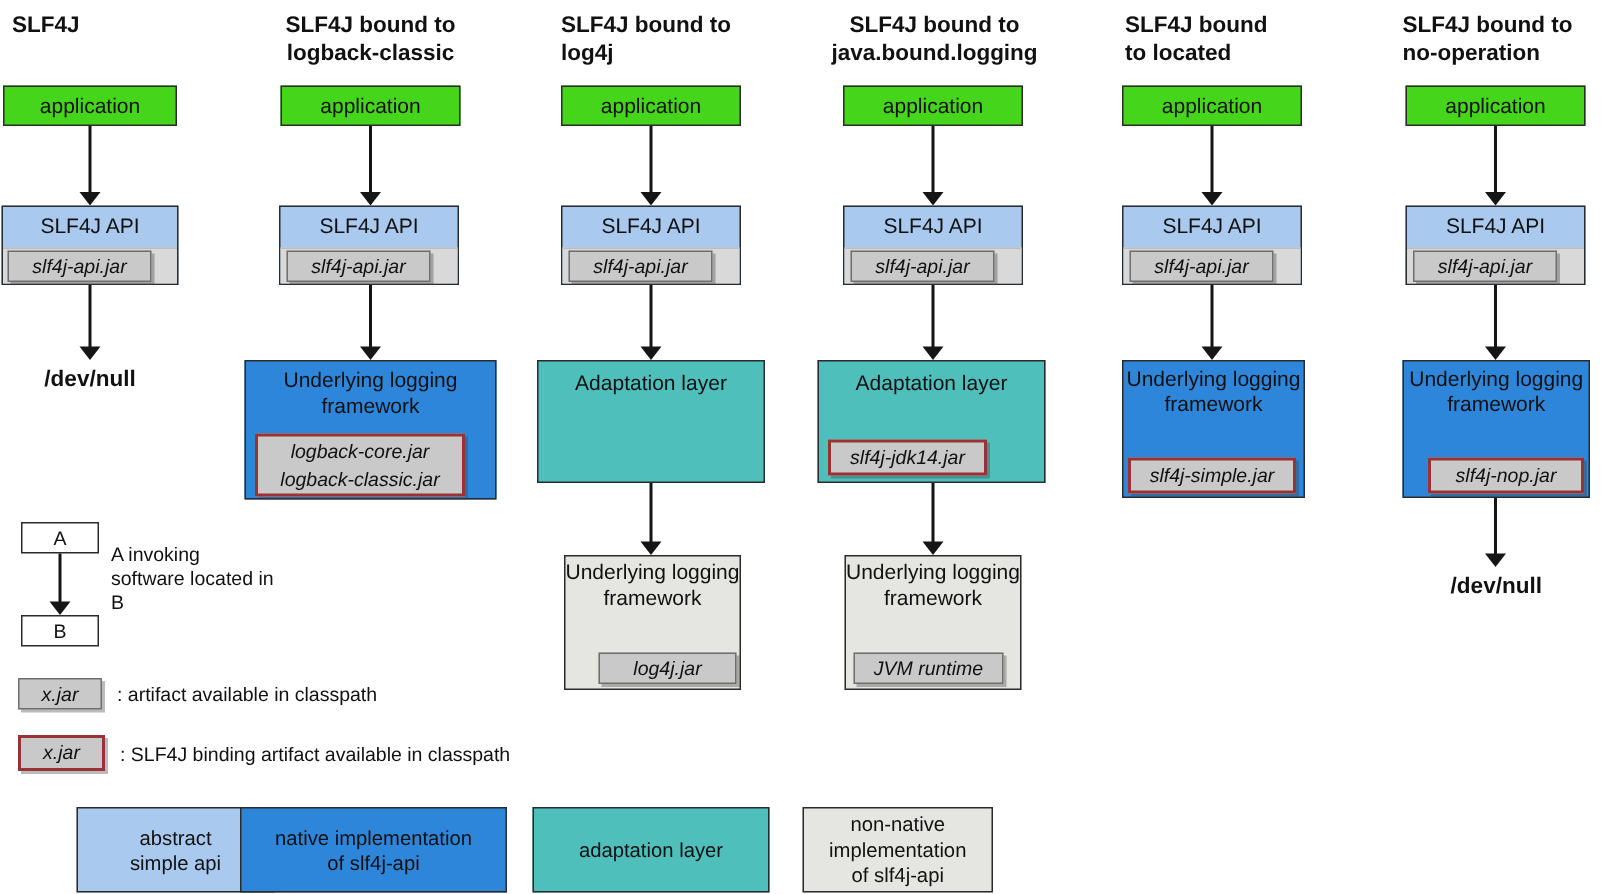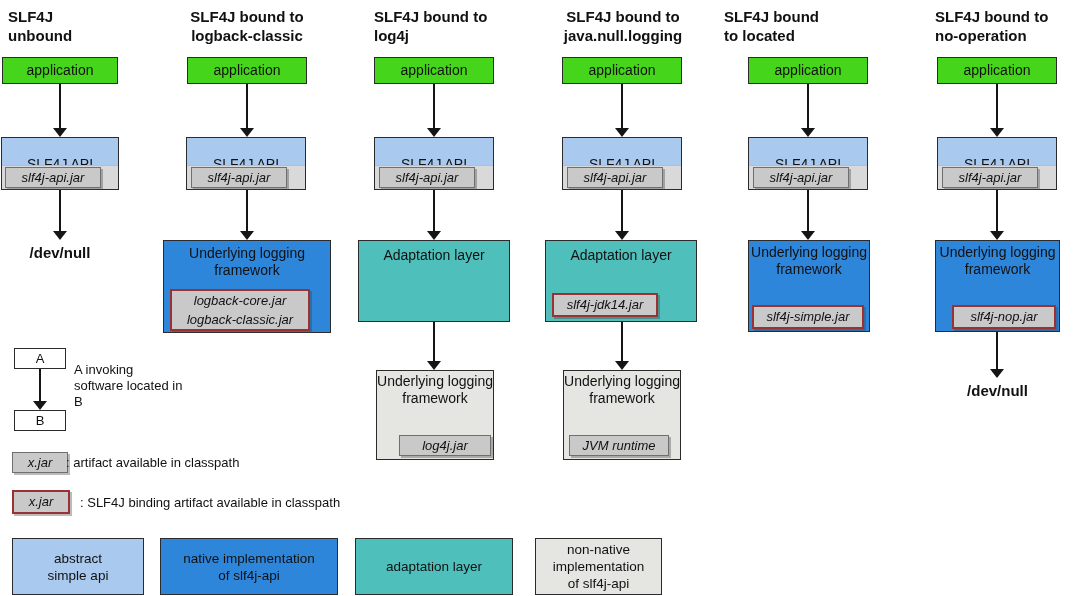--- a/index.html
+++ b/index.html
@@ -7,21 +7,21 @@
   .canvas { position:relative; width:1080px; height:596px; background:#ffffff;
     font-family:"Liberation Sans","DejaVu Sans",sans-serif; color:#111; overflow:hidden; }
 
   .title { position:absolute; font-size:15px; font-weight:bold; line-height:19px; }
   .title.center { text-align:center; }
   .tl { display:block; }
 
   .box { position:absolute; border:1px solid #2b2b2b; text-align:center; }
   .app { background:var(--application-green,#45d51a); font-size:14px; line-height:25px; }
   .api { background:var(--api-blue,#a9c9ef); }
-  .box-label { font-size:14px; line-height:17px; padding-top:18px; }
+  .box-label { font-size:14px; line-height:17px; padding-top:4px; }
   .api-band { position:absolute; left:0; right:0; bottom:0; height:24px;
     background:#d9d9d9; border-top:1px solid #bdbdbd; }
 
   .jar { position:absolute; background:var(--jar-gray,#c9c9c9); border:1px solid #6f6f6f;
     font-style:italic; font-size:13px; line-height:19px; text-align:center;
     box-shadow:2px 2px 0 rgba(60,60,60,0.35); }
   .jar.binding { border:2px solid var(--binding-red,#993333); }
   .jl { display:block; line-height:19px; }
 
   .fw-blue { background:var(--native-blue,#2e86db); }
@@ -34,33 +34,32 @@
     border-left:7px solid transparent; border-right:7px solid transparent;
     border-top:9px solid #151515; }
 
   .sink { position:absolute; font-size:15px; font-weight:bold; text-align:center; }
   .plain { background:#ffffff; font-size:13px; line-height:19px; }
   .note { position:absolute; font-size:13px; line-height:16px; }
 
   .lgbox { position:absolute; border:1px solid #2b2b2b; display:flex; flex-direction:column;
     justify-content:center; align-items:center; text-align:center; }
   .ll { display:block; font-size:13.5px; line-height:17px; }
-  .lg-abstract { background:var(--api-blue,#a9c9ef); }
+  .lg-abstract { background:var(--api-blue,#a9c9ef);margin-left:39px; }
   .lg-native { background:var(--native-blue,#2e86db); }
   .lg-adapt { background:var(--adaptation-teal,#4fbfbc); }
   .lg-nonnative { background:var(--framework-gray,#e5e5e2); }
 </style>
 </head>
 <body>
 
 <div class="canvas">
 
   <div class="title" style="left:8px;top:7px;width:150px">
     <span class="tl">SLF4J</span>
-    <span class="tl">unbound</span>
   </div>
   <div class="box app" style="left:2px;top:57px;width:116px;height:27px">application</div>
   <div class="arrow" style="left:53px;top:84px;height:53px">
     <span class="shaft"></span>
       <span class="head"></span>
   </div>
   <div class="box api" style="left:1px;top:137px;width:118px;height:53px">
     <div class="box-label">SLF4J API</div>
     <div class="api-band"></div>
     <div class="jar" style="left:3px;top:29px;width:96px;height:21px">slf4j-api.jar</div>
@@ -122,21 +121,21 @@
     <span class="shaft"></span>
       <span class="head"></span>
   </div>
   <div class="box fw-gray" style="left:376px;top:370px;width:118px;height:90px">
     <div class="box-label" style="padding-top:2px">Underlying logging framework</div>
     <div class="jar" style="left:22px;top:64px;width:92px;height:21px">log4j.jar</div>
   </div>
 
   <div class="title center" style="left:545px;top:7px;width:156px">
     <span class="tl">SLF4J bound to</span>
-    <span class="tl">java.null.logging</span>
+    <span class="tl">java.bound.logging</span>
   </div>
   <div class="box app" style="left:562px;top:57px;width:120px;height:27px">application</div>
   <div class="arrow" style="left:615px;top:84px;height:53px">
     <span class="shaft"></span>
       <span class="head"></span>
   </div>
   <div class="box api" style="left:562px;top:137px;width:120px;height:53px">
     <div class="box-label">SLF4J API</div>
     <div class="api-band"></div>
     <div class="jar" style="left:4px;top:29px;width:96px;height:21px">slf4j-api.jar</div>
@@ -151,21 +150,21 @@
   </div>
   <div class="arrow" style="left:615px;top:322px;height:48px">
     <span class="shaft"></span>
       <span class="head"></span>
   </div>
   <div class="box fw-gray" style="left:563px;top:370px;width:118px;height:90px">
     <div class="box-label" style="padding-top:2px">Underlying logging framework</div>
     <div class="jar" style="left:5px;top:64px;width:100px;height:21px">JVM runtime</div>
   </div>
 
-  <div class="title" style="left:724px;top:7px;width:130px">
+  <div class="title" style="left:750px;top:7px;width:130px">
     <span class="tl">SLF4J bound</span>
     <span class="tl">to located</span>
   </div>
   <div class="box app" style="left:748px;top:57px;width:120px;height:27px">application</div>
   <div class="arrow" style="left:801px;top:84px;height:53px">
     <span class="shaft"></span>
       <span class="head"></span>
   </div>
   <div class="box api" style="left:748px;top:137px;width:120px;height:53px">
     <div class="box-label">SLF4J API</div>
@@ -211,21 +210,21 @@
 
   <div class="box plain" style="left:14px;top:348px;width:52px;height:21px">A</div>
   <div class="arrow" style="left:33px;top:369px;height:41px">
     <span class="shaft"></span>
       <span class="head"></span>
   </div>
   <div class="box plain" style="left:14px;top:410px;width:52px;height:21px">B</div>
   <div class="note" style="left:74px;top:362px;width:110px">A invoking software located in B</div>
 
   <div class="jar" style="left:12px;top:452px;width:56px;height:21px">x.jar</div>
-  <div class="note" style="left:66px;top:455px;width:320px">: artifact available in classpath</div>
+  <div class="note" style="left:78px;top:455px;width:320px">: artifact available in classpath</div>
 
   <div class="jar binding" style="left:12px;top:490px;width:58px;height:24px">x.jar</div>
   <div class="note" style="left:80px;top:495px;width:420px">: SLF4J binding artifact available in classpath</div>
 
   <div class="lgbox lg-abstract" style="left:12px;top:538px;width:132px;height:57px">
     <span class="ll">abstract</span>
     <span class="ll">simple api</span>
   </div>
   <div class="lgbox lg-native" style="left:160px;top:538px;width:178px;height:57px">
     <span class="ll">native implementation</span>

